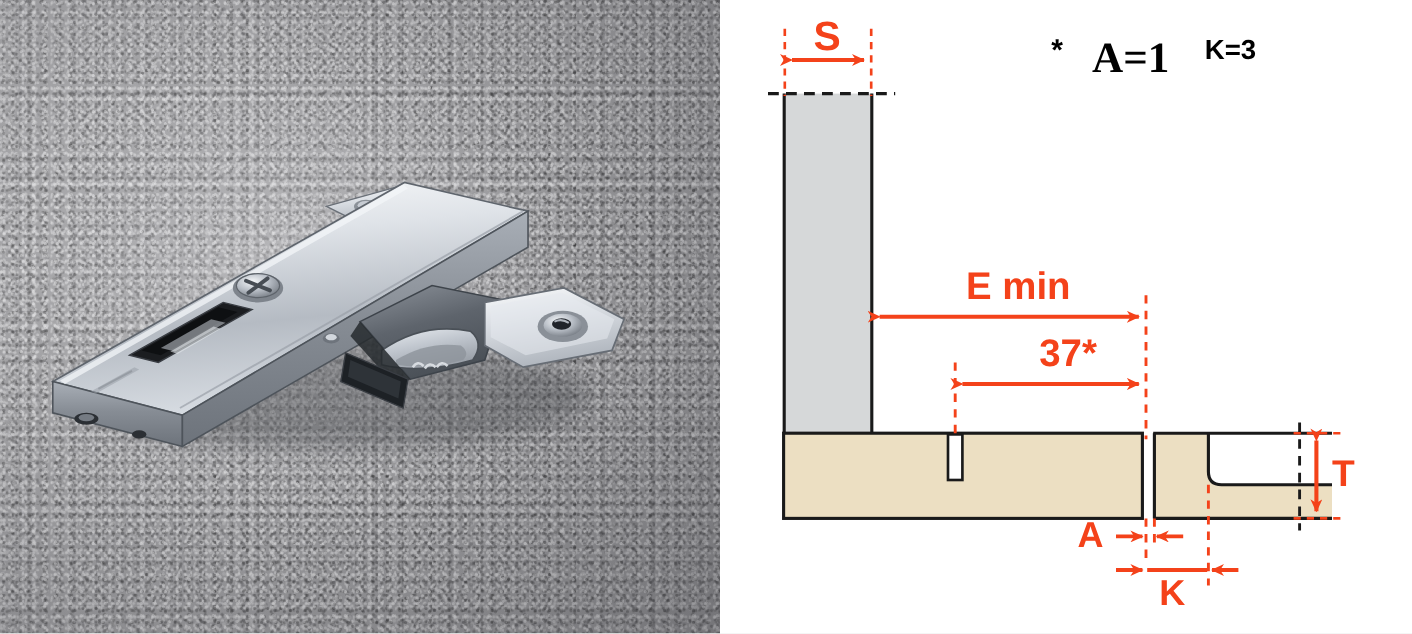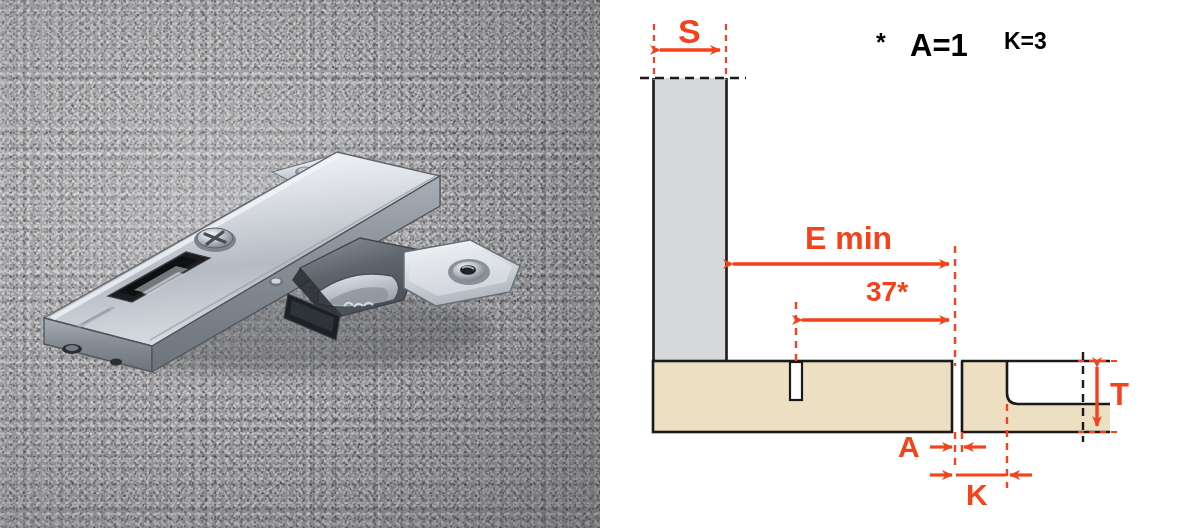--- a/index.html
+++ b/index.html
@@ -298,26 +298,26 @@
         <line x1="483" y1="352" x2="483" y2="442" stroke="#1a1a1a" stroke-width="2.4" stroke-dasharray="8 6"></line>
         <line x1="478" y1="361" x2="520" y2="361" stroke="#f4421a" stroke-width="2.2" stroke-dasharray="6 5"></line>
         <line x1="478" y1="432" x2="520" y2="432" stroke="#f4421a" stroke-width="2.2" stroke-dasharray="6 5"></line>
         <line x1="497" y1="367" x2="497" y2="426" stroke="#f4421a" stroke-width="3.4" marker-start="url(#arrL)" marker-end="url(#arrR)"></line>
       </g>
     </svg>
 
     <div class="lbl lbl-red" style="left:78px; top:14px; font-size:34px;">S</div>
 
     <div class="lbl lbl-black" style="left:276px; top:30px; font-size:25px;">*</div>
-    <div class="lbl lbl-black" style="left:310px; top:30px; font-size:31px;">A=1</div>
+    <div class="lbl lbl-black" style="left:310px; top:30px; font-size:36px;font-family:Liberation Serif, serif;">A=1</div>
     <div class="lbl lbl-black" style="left:404px; top:30px; font-size:23px;">K=3</div>
 
     <div class="lbl lbl-red" style="left:205px; top:222px; font-size:32px;">E min</div>
 
-    <div class="lbl lbl-red" style="left:266px; top:278px; font-size:28px;">37*</div>
+    <div class="lbl lbl-red" style="left:266px; top:278px; font-size:32px;">37*</div>
 
     <div class="lbl lbl-red" style="left:298px; top:432px; font-size:30px;">A</div>
 
     <div class="lbl lbl-red" style="left:366px; top:480px; font-size:30px;">K</div>
 
     <div class="lbl lbl-red" style="left:510px; top:379px; font-size:31px;">T</div>
   </div>
 
 </div>
 

